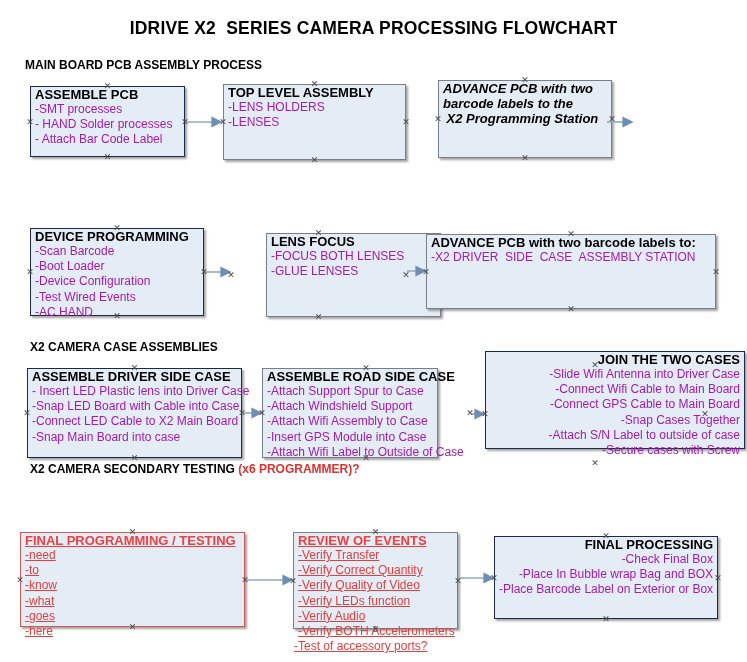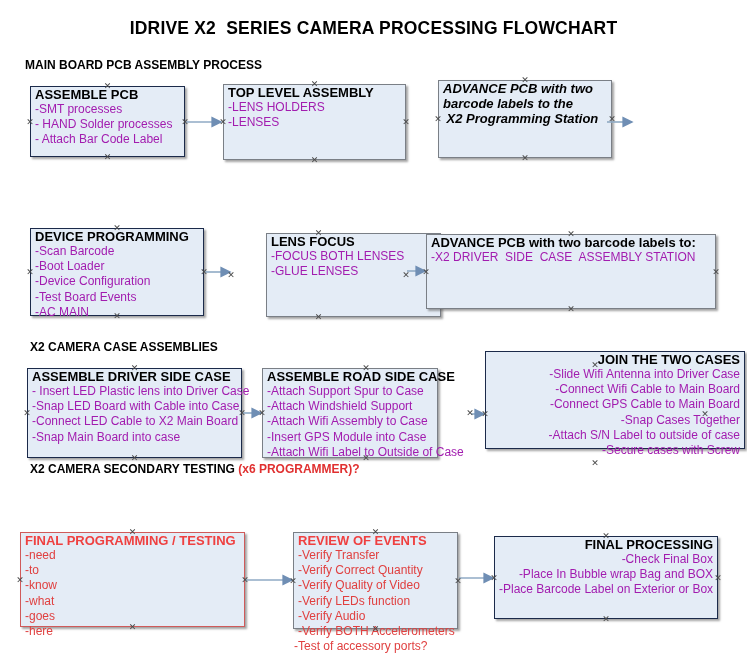--- a/index.html
+++ b/index.html
@@ -65,20 +65,21 @@
   }
   .box-line {
     font-size: 12px;
     color: #a21caf;
     line-height: 15.2px;
     white-space: pre;
   }
   .box.red-text .box-title,
   .box.red-text .box-line {
     color: #e04040;
+    text-decoration: underline;
   }
   .box.red-text .box-title {
     color: #ef4040;
   }
   
   #wires {
     position: absolute;
     left: 0; top: 0;
     width: 747px;
     height: 662px;
@@ -121,22 +122,22 @@
     <div class="box-title">barcode labels to the</div>
     <div class="box-title"> X2 Programming Station</div>
   </div>
 
 
   <div class="box" style="left:30px; top:228px; width:174px; height:88px;">
     <div class="box-title">DEVICE PROGRAMMING</div>
     <div class="box-line">-Scan Barcode</div>
     <div class="box-line">-Boot Loader</div>
     <div class="box-line">-Device Configuration</div>
-    <div class="box-line">-Test Board Events</div>
-    <div class="box-line">-AC MAIN</div>
+    <div class="box-line">-Test Wired Events</div>
+    <div class="box-line">-AC HAND</div>
   </div>
 
   <div class="box gray-edge" style="left:231px; top:233px; width:175px; height:84px;margin-left:35px;">
     <div class="box-title">LENS FOCUS</div>
     <div class="box-line">-FOCUS BOTH LENSES</div>
     <div class="box-line">-GLUE LENSES</div>
   </div>
 
   <div class="box gray-edge" style="left:426px; top:234px; width:290px; height:75px;">
     <div class="box-title">ADVANCE PCB with two barcode labels to:</div>

